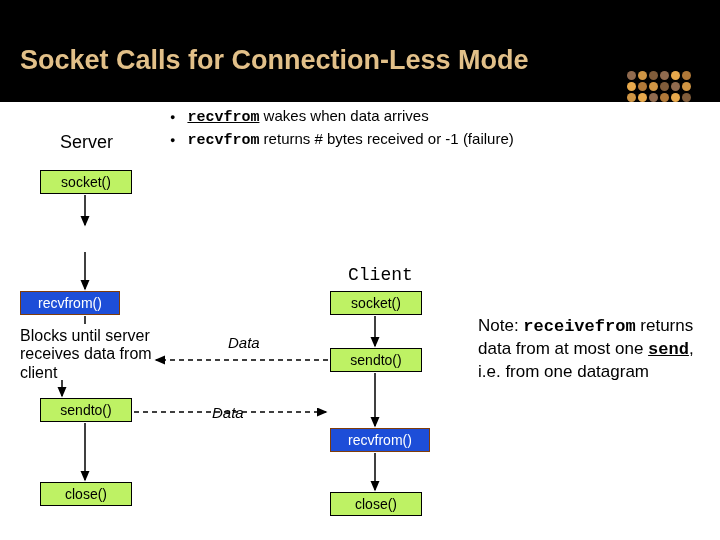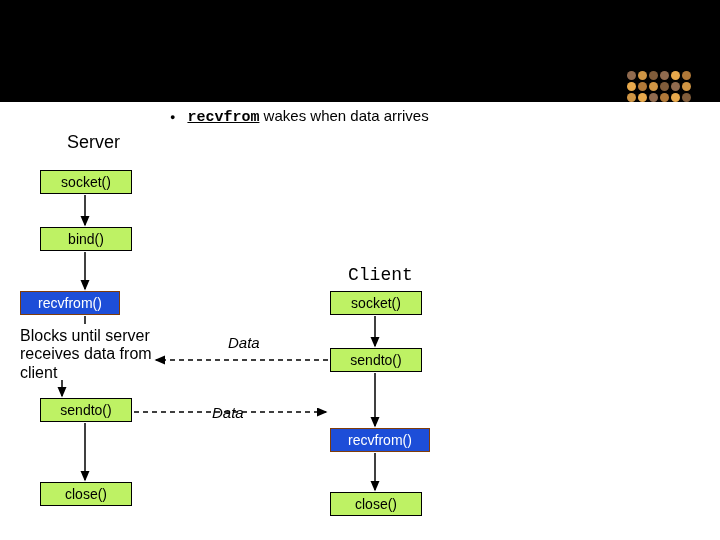--- a/index.html
+++ b/index.html
@@ -104,53 +104,59 @@
     position:absolute;
     left:0; top:0;
     width:720px; height:438px;
     pointer-events:none;
   }
 </style>
 </head>
 <body>
 
 <div class="header">
+  <div class="title">Socket Calls for Connection-Less Mode</div>
   <div class="dots">
     <div class="dot-row"><span class="dot d5"></span><span class="dot d3"></span><span class="dot d1"></span><span class="dot d5"></span><span class="dot d4"></span><span class="dot d2"></span></div>
     <div class="dot-row"><span class="dot d4"></span><span class="dot d2"></span><span class="dot d3"></span><span class="dot d1"></span><span class="dot d5"></span><span class="dot d3"></span></div>
     <div class="dot-row"><span class="dot d3"></span><span class="dot d4"></span><span class="dot d5"></span><span class="dot d2"></span><span class="dot d4"></span><span class="dot d1"></span></div>
   </div>
 </div>
 
 <div class="content">
 
   <ul class="bullets">
     <li>
         <span><span class="mono ul">recvfrom</span><span> wakes when data arrives</span></span>
       </li>
+    <li>
+        <span><span class="mono">recvfrom</span><span> returns # bytes received or -1 (failure)</span></span>
+      </li>
   </ul>
 
-  <div class="col-label" style="left:67px; top:30px;">Server</div>
+  <div class="col-label" style="left:60px; top:30px;">Server</div>
   <div class="box" style="left:40px; top:68px; width:92px;">socket()</div>
-  <div class="box" style="left:40px; top:125px; width:92px;">bind()</div>
   <div class="box orange" style="left:20px; top:189px; width:100px;">recvfrom()</div>
   <div class="box" style="left:40px; top:296px; width:92px;">sendto()</div>
   <div class="box" style="left:40px; top:380px; width:92px;">close()</div>
 
   <div class="caption" style="left:20px; top:225px;">Blocks until server receives data from client</div>
 
   <div class="col-label" style="left:348px; top:163px;font-family:Liberation Mono, monospace;">Client</div>
   <div class="box" style="left:330px; top:189px; width:92px;">socket()</div>
   <div class="box" style="left:330px; top:246px; width:92px;">sendto()</div>
   <div class="box orange" style="left:330px; top:326px; width:100px;">recvfrom()</div>
   <div class="box" style="left:330px; top:390px; width:92px;">close()</div>
 
   <div class="data-lbl" style="left:228px; top:232px;">Data</div>
   <div class="data-lbl" style="left:212px; top:302px;">Data</div>
 
+  <div class="note" style="left:478px; top:213px;">
+    <span>Note: </span><span class="mono">receivefrom</span><span> returns data from at most one </span><span class="mono ul">send</span><span>, i.e. from one datagram</span>
+  </div>
 
   <svg class="arrows">
     <defs>
       <marker id="ah" markerWidth="8" markerHeight="8" refX="6" refY="3" orient="auto">
         <path d="M0,0 L7,3 L0,6 Z" fill="#000"></path>
       </marker>
     </defs>
 
     <line x1="85" y1="93" x2="85" y2="123" stroke="#000" stroke-width="1.5" marker-end="url(#ah)"></line>
     <line x1="85" y1="150" x2="85" y2="187" stroke="#000" stroke-width="1.5" marker-end="url(#ah)"></line>

